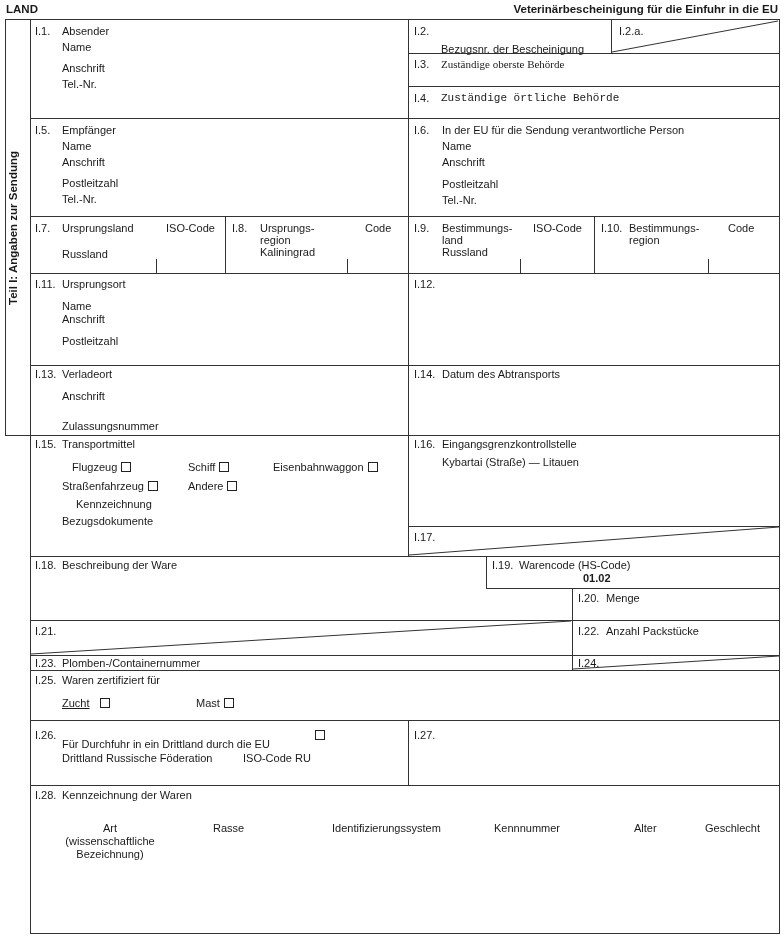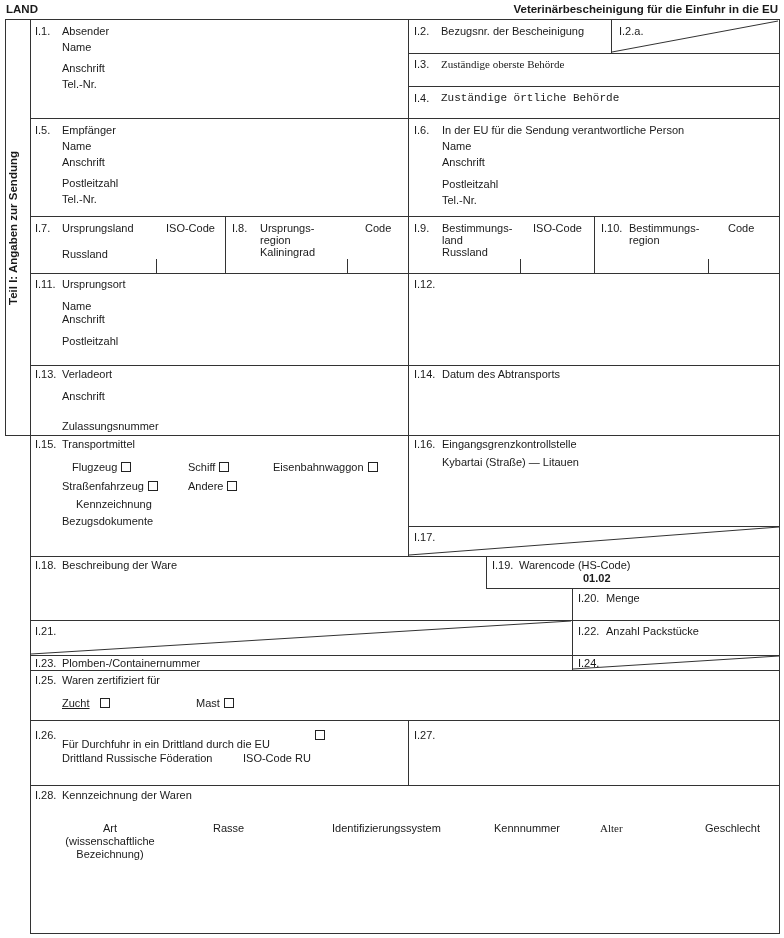--- a/index.html
+++ b/index.html
@@ -67,21 +67,21 @@
 </svg>
 
 <div class="num" style="left:35px;top:25px;">I.1.</div>
 <div class="t" style="left:62px;top:25px;">Absender</div>
 <div class="t" style="left:62px;top:41px;">Name</div>
 <div class="t" style="left:62px;top:62px;">Anschrift</div>
 <div class="t" style="left:62px;top:78px;">Tel.-Nr.</div>
 <div class="abs" style="left:31px;top:20px;width:376px;height:97px;"></div>
 
 <div class="num" style="left:414px;top:25px;">I.2.</div>
-<div class="t" style="left:441px;top:25px;">Bezugsnr. der Bescheinigung</div>
+<div class="t" style="left:441px;top:43px;">Bezugsnr. der Bescheinigung</div>
 <div class="num" style="left:619px;top:25px;">I.2.a.</div>
 
 <div class="num" style="left:414px;top:58px;">I.3.</div>
 <div class="t" style="left:441px;top:58px;font-family:Liberation Serif, serif;">Zuständige oberste Behörde</div>
 
 <div class="num" style="left:414px;top:92px;">I.4.</div>
 <div class="t" style="left:441px;top:92px;font-family:Liberation Mono, monospace;">Zuständige örtliche Behörde</div>
 
 <div class="num" style="left:35px;top:124px;">I.5.</div>
 <div class="t" style="left:62px;top:124px;">Empfänger</div>
@@ -201,14 +201,14 @@
 <div class="num" style="left:35px;top:789px;">I.28.</div>
 <div class="t" style="left:62px;top:789px;text-align:center;">Kennzeichnung der Waren</div>
 <div class="t center" style="left:55px;top:822px;width:110px;">
   <div>Art</div>
   <div>(wissenschaftliche</div>
   <div>Bezeichnung)</div>
 </div>
 <div class="t" style="left:213px;top:822px;">Rasse</div>
 <div class="t" style="left:332px;top:822px;">Identifizierungssystem</div>
 <div class="t" style="left:494px;top:822px;">Kennnummer</div>
-<div class="t" style="left:600px;top:822px;font-family:Liberation Serif, serif;">Alter</div>
+<div class="t" style="left:634px;top:822px;">Alter</div>
 <div class="t" style="left:705px;top:822px;">Geschlecht</div>
 
 </body></html>

